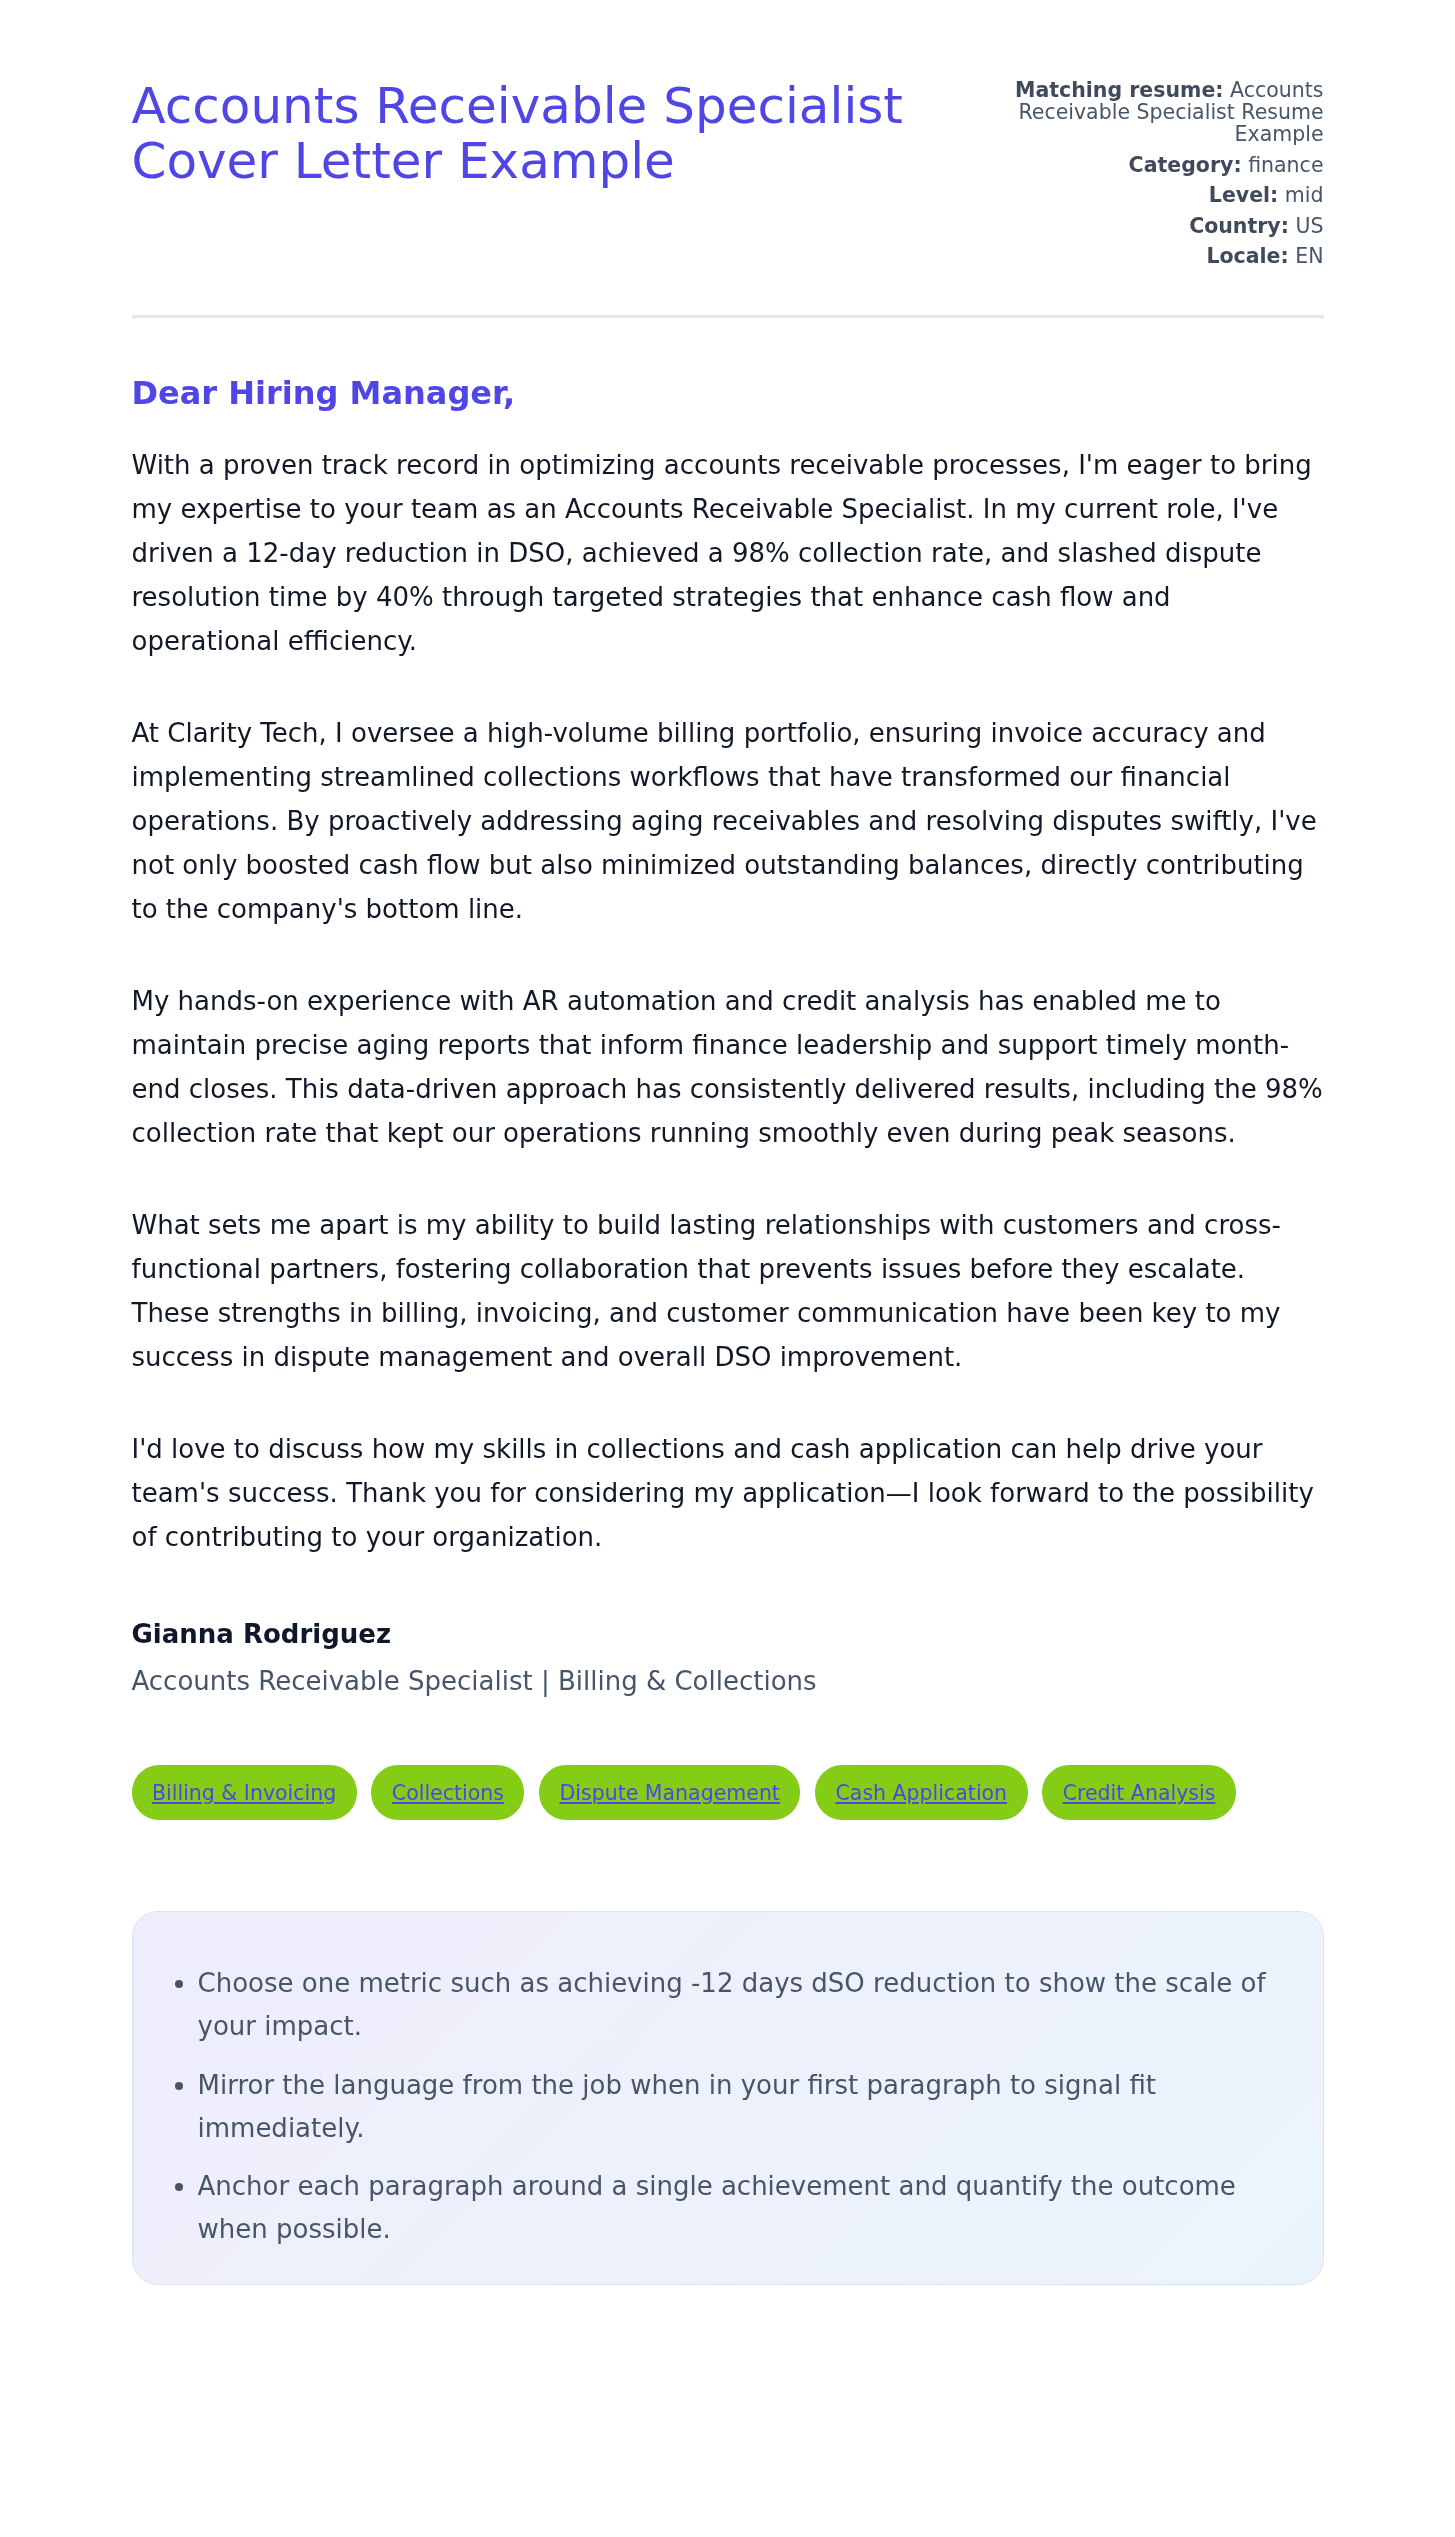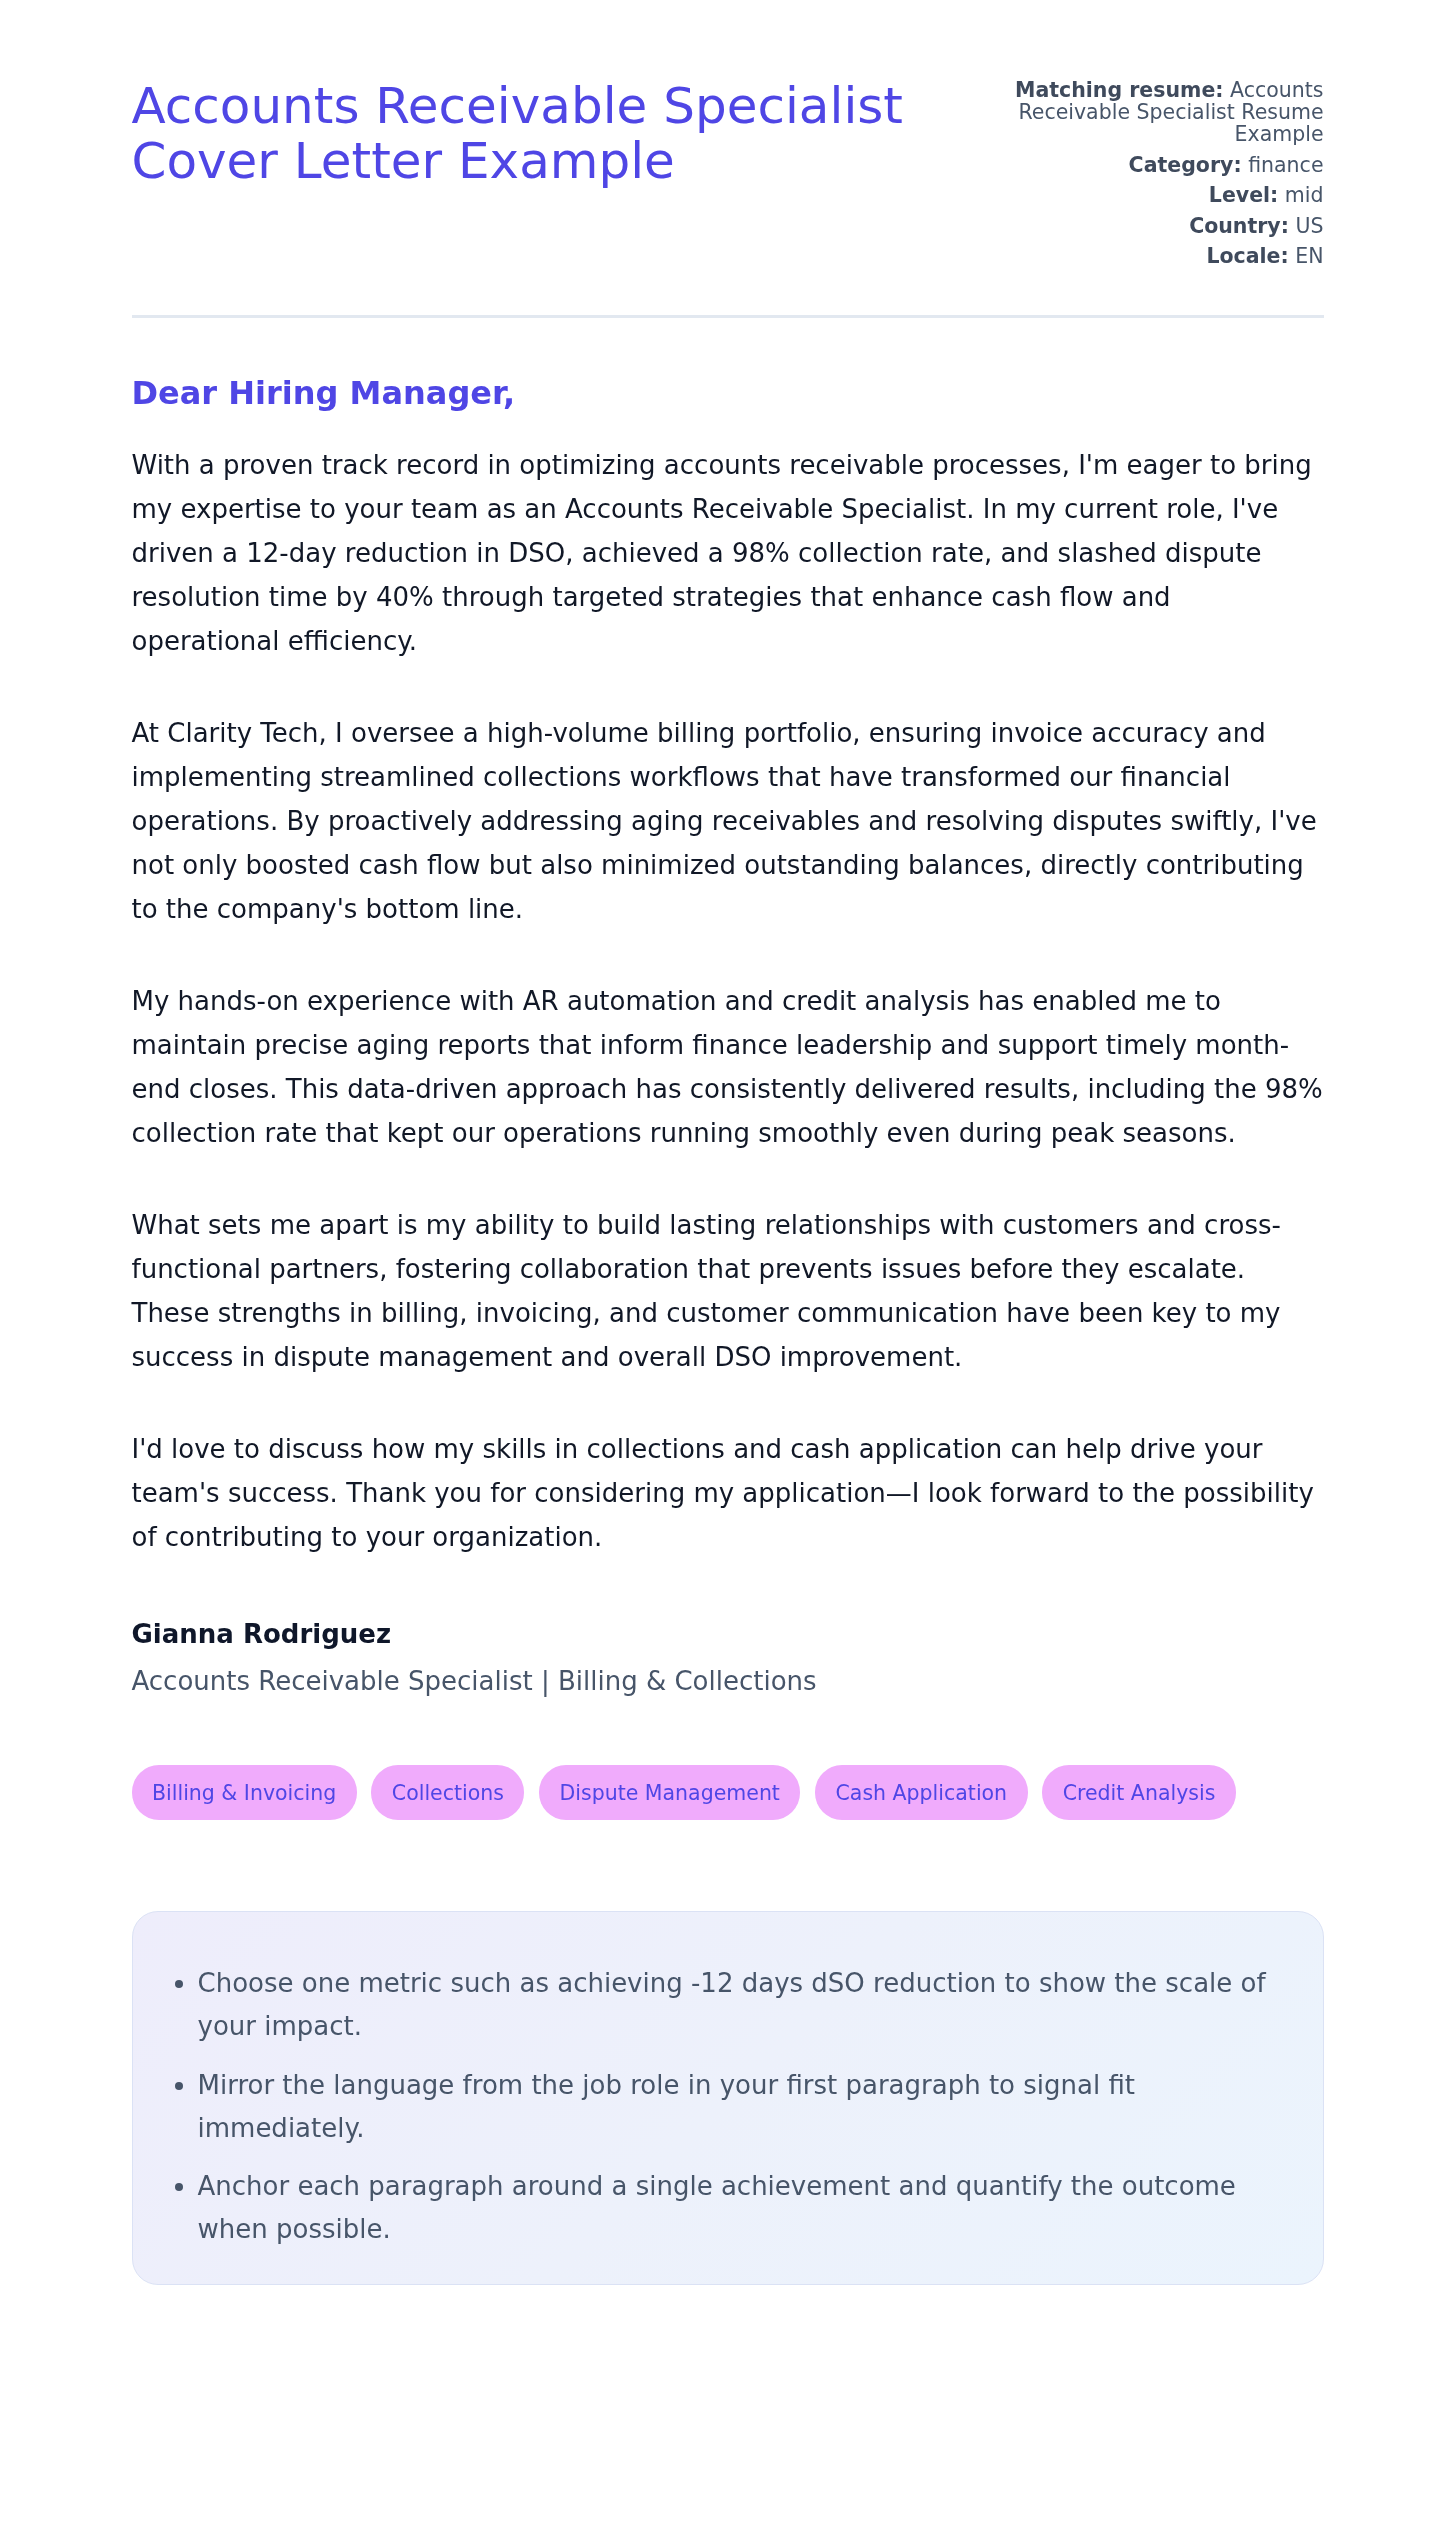--- a/index.html
+++ b/index.html
@@ -81,27 +81,28 @@
       font-size: 26px;
       line-height: 34px;
       color: #475569;
     }
     .skills {
       display: flex;
       gap: 14.6px;
       margin-top: 67px;
     }
     .skill-chip {
-      background: #f0abfc;
+      background: #84cc16;
       color: #4f46e5;
       font-size: 20.5px;
       line-height: 26px;
       padding: 14.6px 20.5px;
       border-radius: 27px;
       white-space: nowrap;
+      text-decoration: underline;
     }
     .tips {
       margin-top: 91px;
       border: 1.7px solid #dbe2f5;
       border-radius: 26px;
       background: linear-gradient(135deg, #eeedfb 0%, #edf1fb 50%, #ebf4fd 100%);
       padding: 24px 34px 33px 34px;
     }
     .tips-title {
       margin: 10.3px 0 0 0;
@@ -178,19 +179,19 @@
     <span class="skill-chip">Billing &amp; Invoicing</span>
     <span class="skill-chip">Collections</span>
     <span class="skill-chip">Dispute Management</span>
     <span class="skill-chip">Cash Application</span>
     <span class="skill-chip">Credit Analysis</span>
   </div>
 
   <section class="tips">
     <ul class="tips-list">
       <li>Choose one metric such as achieving -12 days dSO reduction to show the scale of your impact.</li>
-      <li>Mirror the language from the job role in your first paragraph to signal fit immediately.</li>
+      <li>Mirror the language from the job when in your first paragraph to signal fit immediately.</li>
       <li>Anchor each paragraph around a single achievement and quantify the outcome when possible.</li>
     </ul>
   </section>
 
 </div>
 
 
 </body></html>

